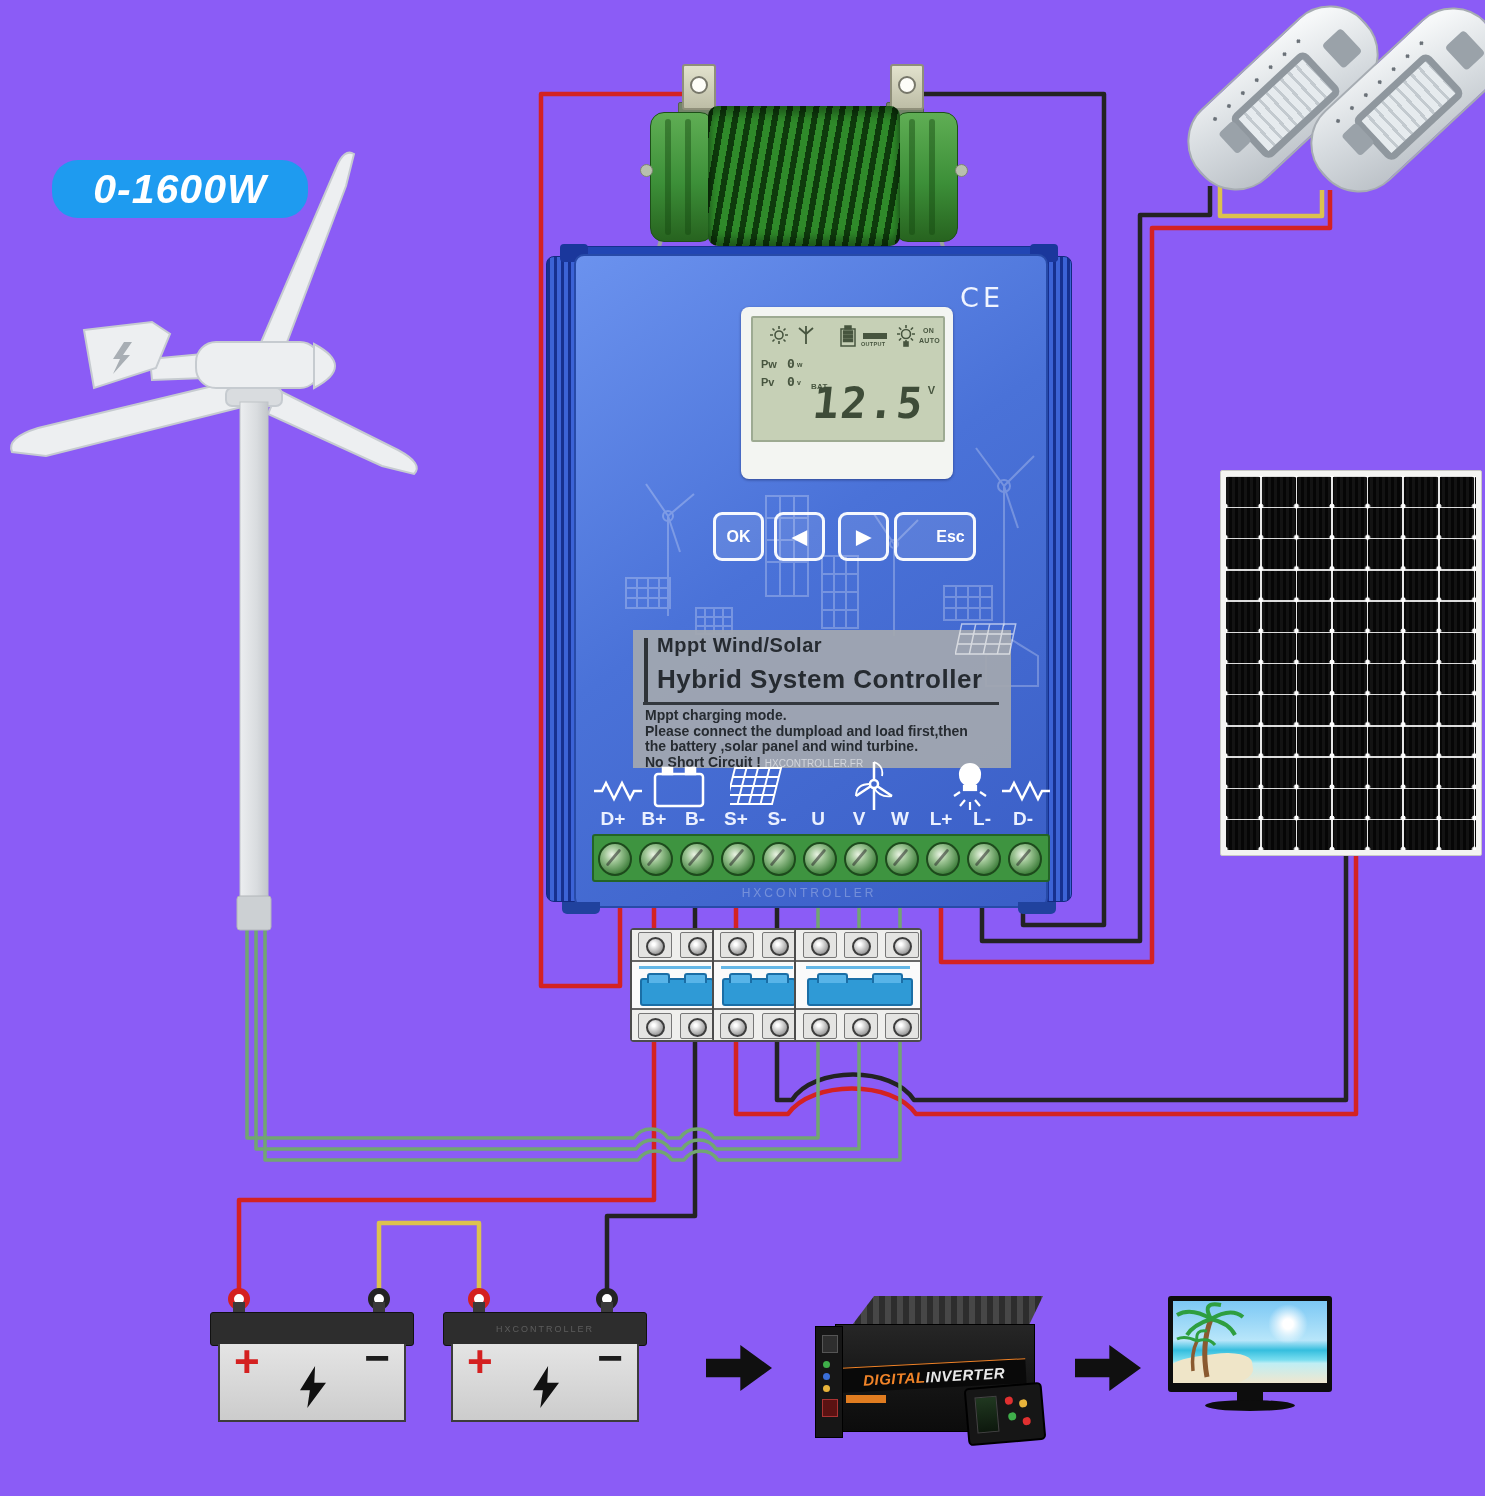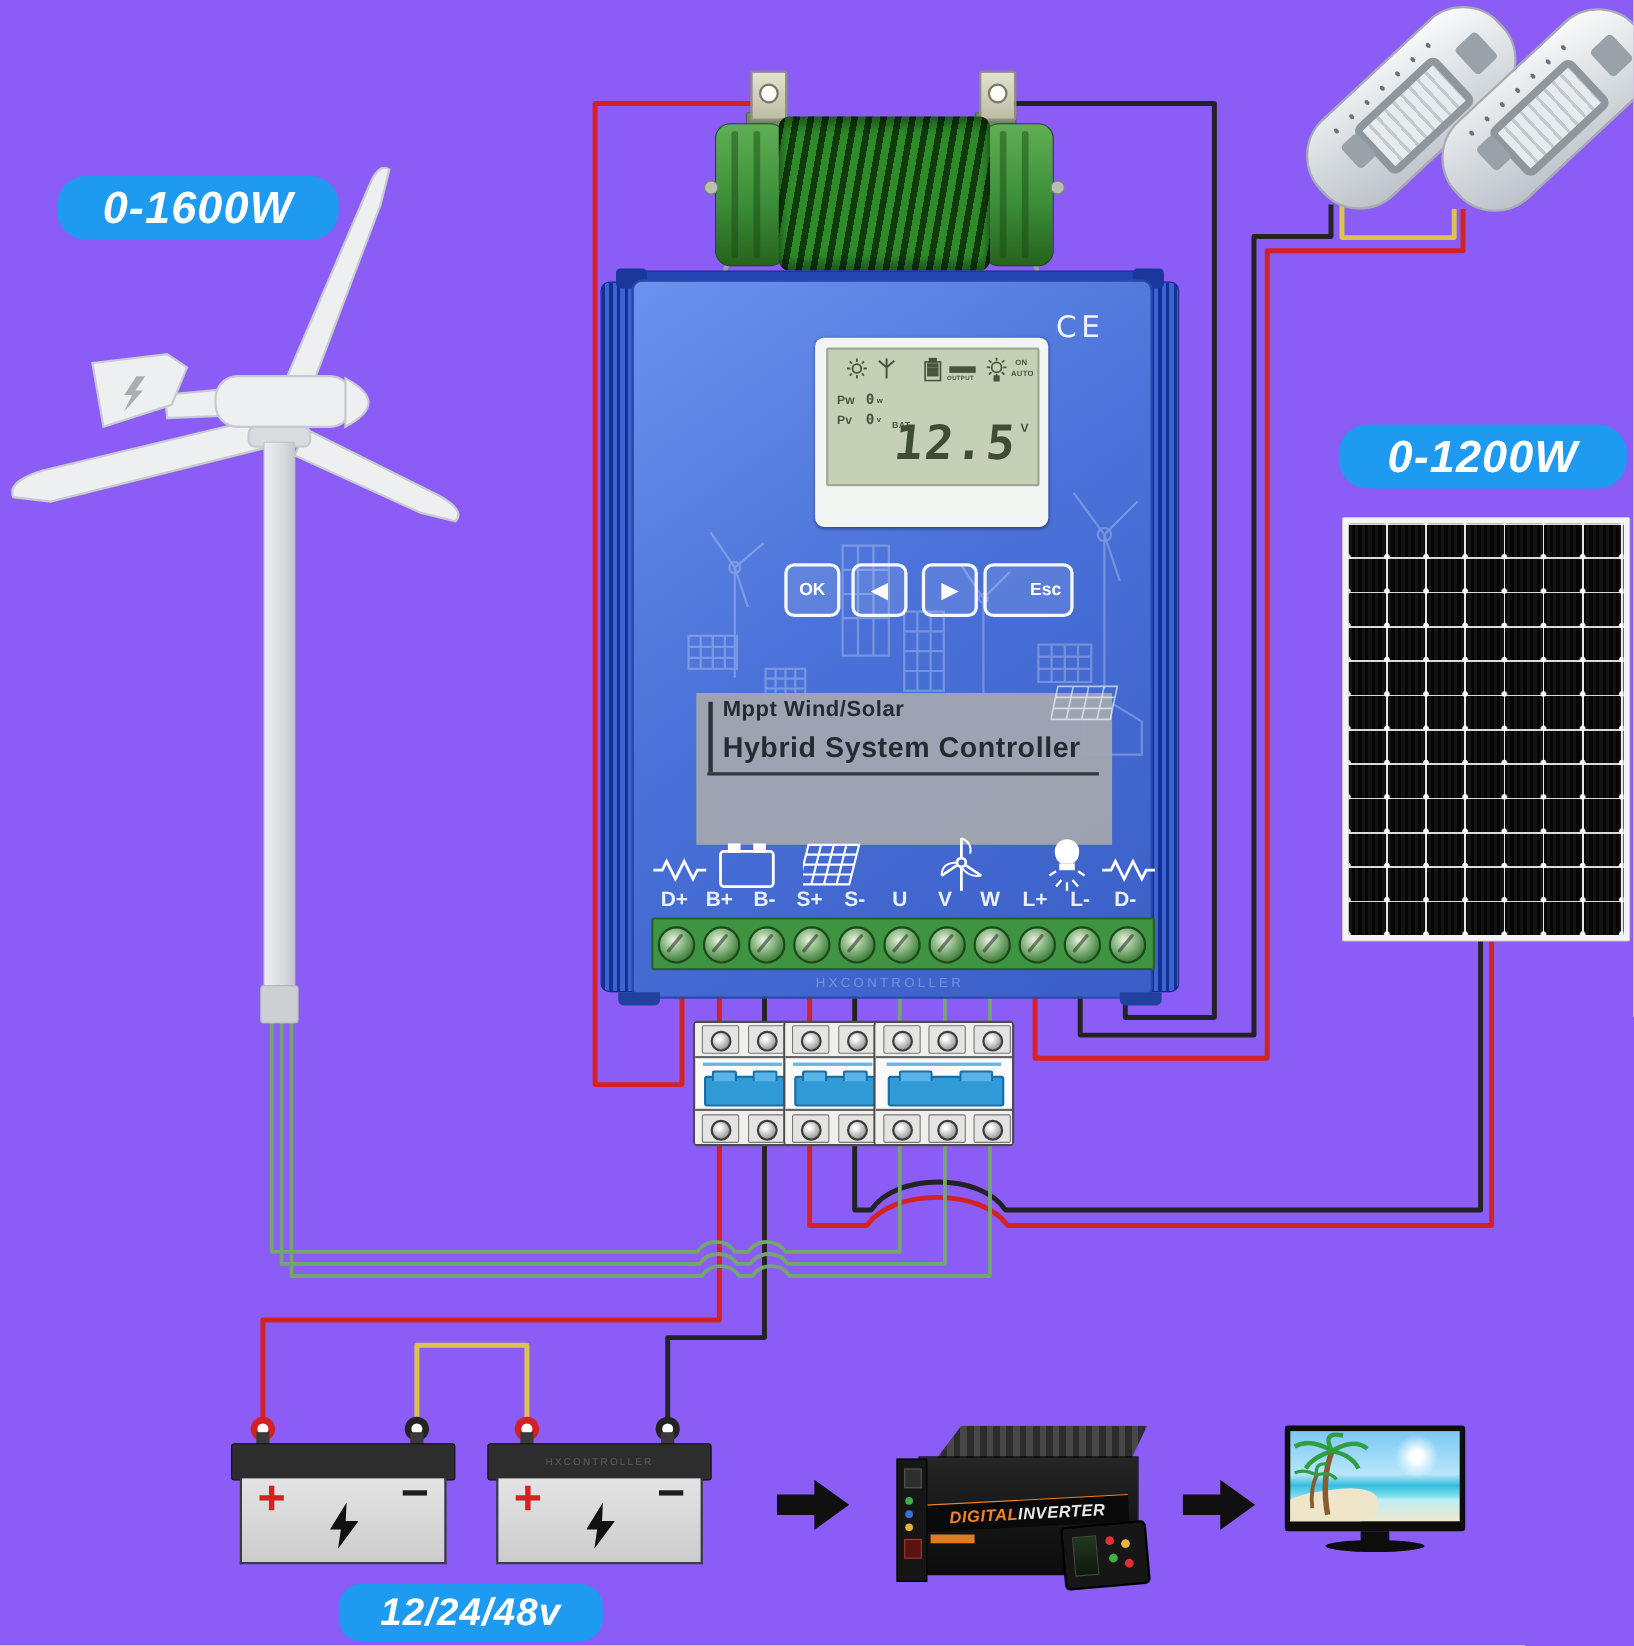--- a/index.html
+++ b/index.html
@@ -386,20 +386,26 @@
       <div class="key" style="left:137px;">OK</div>
       <div class="key tri" style="left:198px;">◀</div>
       <div class="key tri" style="left:262px;">▶</div>
       <div class="key" style="left:318px;padding-left:31px;">Esc</div>
 
       <div class="panel" style="left:57px;">
         <div class="vline"></div>
         <div class="t1">Mppt Wind/Solar</div>
         <div class="t2">Hybrid System Controller</div>
         <div class="rule"></div>
+        <div class="notes">
+          <div>Mppt charging mode.</div>
+          <div>Please connect the dumpload and load first,then</div>
+          <div>the battery ,solar panel and wind turbine.</div>
+          <div><span>No Short Circuit !</span> <span class="wm">HXCONTROLLER.FR</span></div>
+        </div>
         <svg width="70" height="46" viewBox="0 0 70 46" style="position:absolute;right:-14px;top:-12px;opacity:.6;">
           <g stroke="#fff" stroke-width="1.5" fill="none">
               <rect x="8" y="6" width="54" height="30" transform="skewX(-12)"></rect>
               <path d="M8,16 h54 M8,26 h54 M22,6 v30 M36,6 v30 M50,6 v30" transform="skewX(-12)"></path>
             </g>
         </svg>
       </div>
 
       <div class="ticons" style="left:-28px;">
         <svg width="52" height="26" style="left:44px;top:14px;">
@@ -464,23 +470,20 @@
       <div class="screw" style="left:414px;"></div>
     </div>
     <div class="ctrl-wm">HXCONTROLLER</div>
     <div class="foot" style="left:16px;"></div>
     <div class="foot" style="right:16px;"></div>
   </div>
 
   <div class="comp solar">
     <div class="cells"></div>
   </div>
-  <div class="badge badge-solar">
-      <span>0-1200W</span>
-    </div>
 
   <div class="comp brk" style="left:630px;width:90px;">
     <div class="row t">
         <div class="pol" style="left:6px;">
           <div class="scr"></div>
         </div>
         <div class="pol" style="left:48px;">
           <div class="scr"></div>
         </div>
       </div>
@@ -556,23 +559,20 @@
     </div>
   </div>
   <div class="comp bat" style="left:443px;">
     <div class="cap">HXCONTROLLER</div>
     <div class="body">
       <div class="plus">+</div>
       <div class="minus">−</div>
       <div class="bolt"></div>
     </div>
   </div>
-  <div class="badge badge-batt">
-      <span>12/24/48v</span>
-    </div>
 
   <div class="comp flow-arrow" style="left:706px;"></div>
   <div class="comp flow-arrow" style="left:1075px;"></div>
 
   <div class="comp inv">
     <div class="top"></div>
     <div class="frontbox">
       <div class="stripe">
         <span class="o">DIGITAL</span>
           <span class="w">INVERTER</span>

